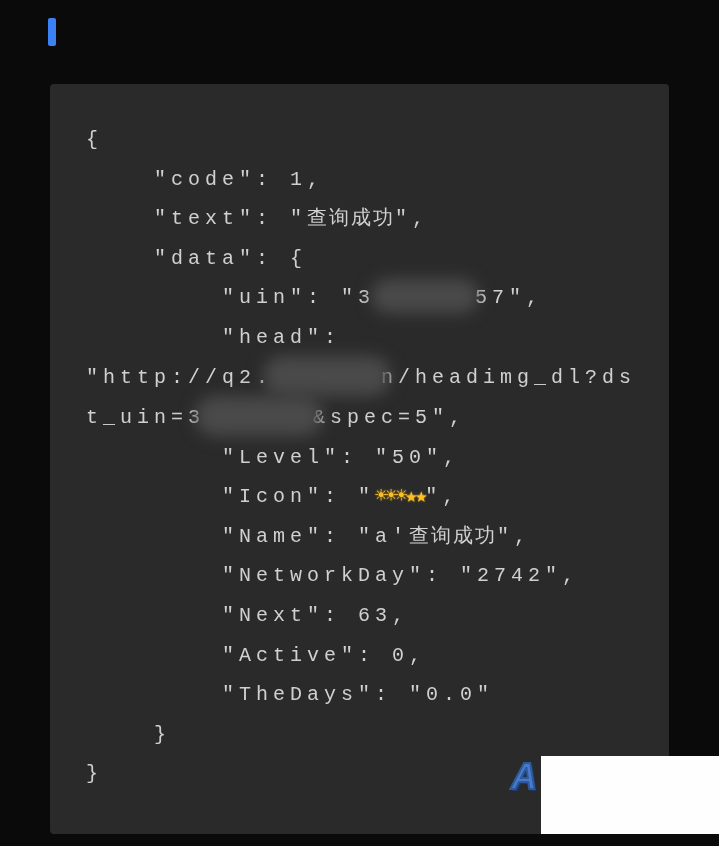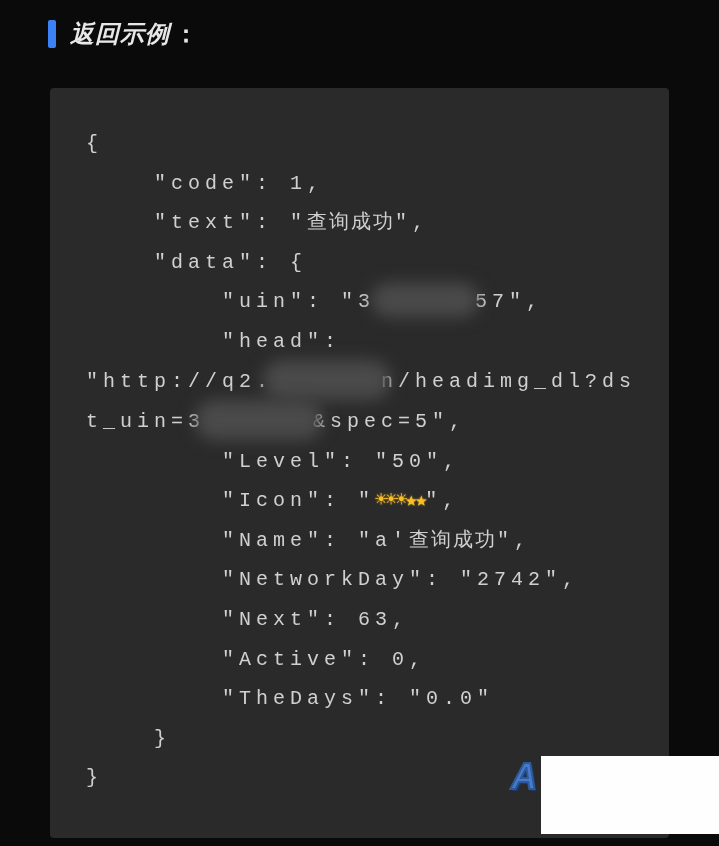--- a/index.html
+++ b/index.html
@@ -100,23 +100,20 @@
     }
     .cjk {
       letter-spacing: 2px;
     }
   </style>
 </head>
 <body>
 
 <div class="header">
   <div class="header-bar"></div>
-  <div class="header-title">
-    <span>返回示例</span><span class="colon">：</span>
-  </div>
 </div>
 
 <div class="code-block"><span>{</span>
 <span>    "code": 1,</span>
 <span>    "text": "</span><span class="cjk">查询成功</span><span>",</span>
 <span>    "data": {</span>
 <span>        "uin": "3</span><span class="redact redact-a"></span><span>57",</span>
 <span>        "head": </span>
 <span>"http://q2.</span><span class="redact redact-b"></span><span>n/headimg_dl?dst_uin=3</span><span class="redact redact-b"></span><span>&amp;spec=5",</span>
 <span>        "Level": "50",</span>

